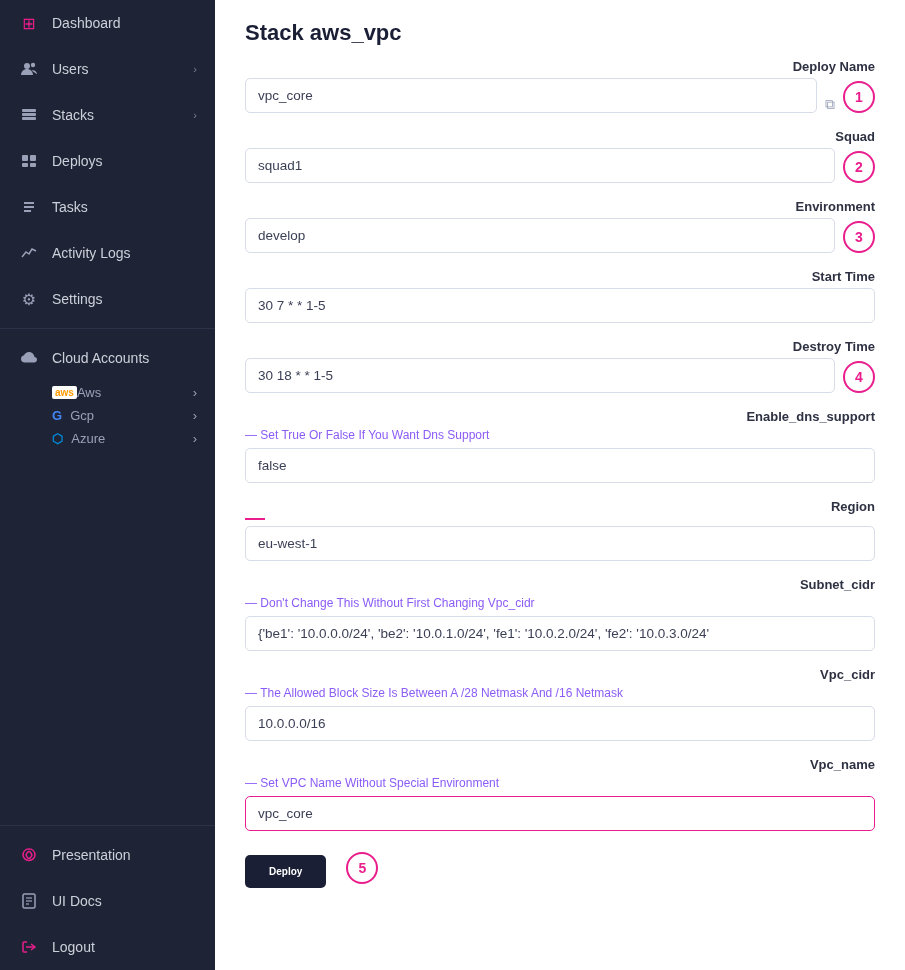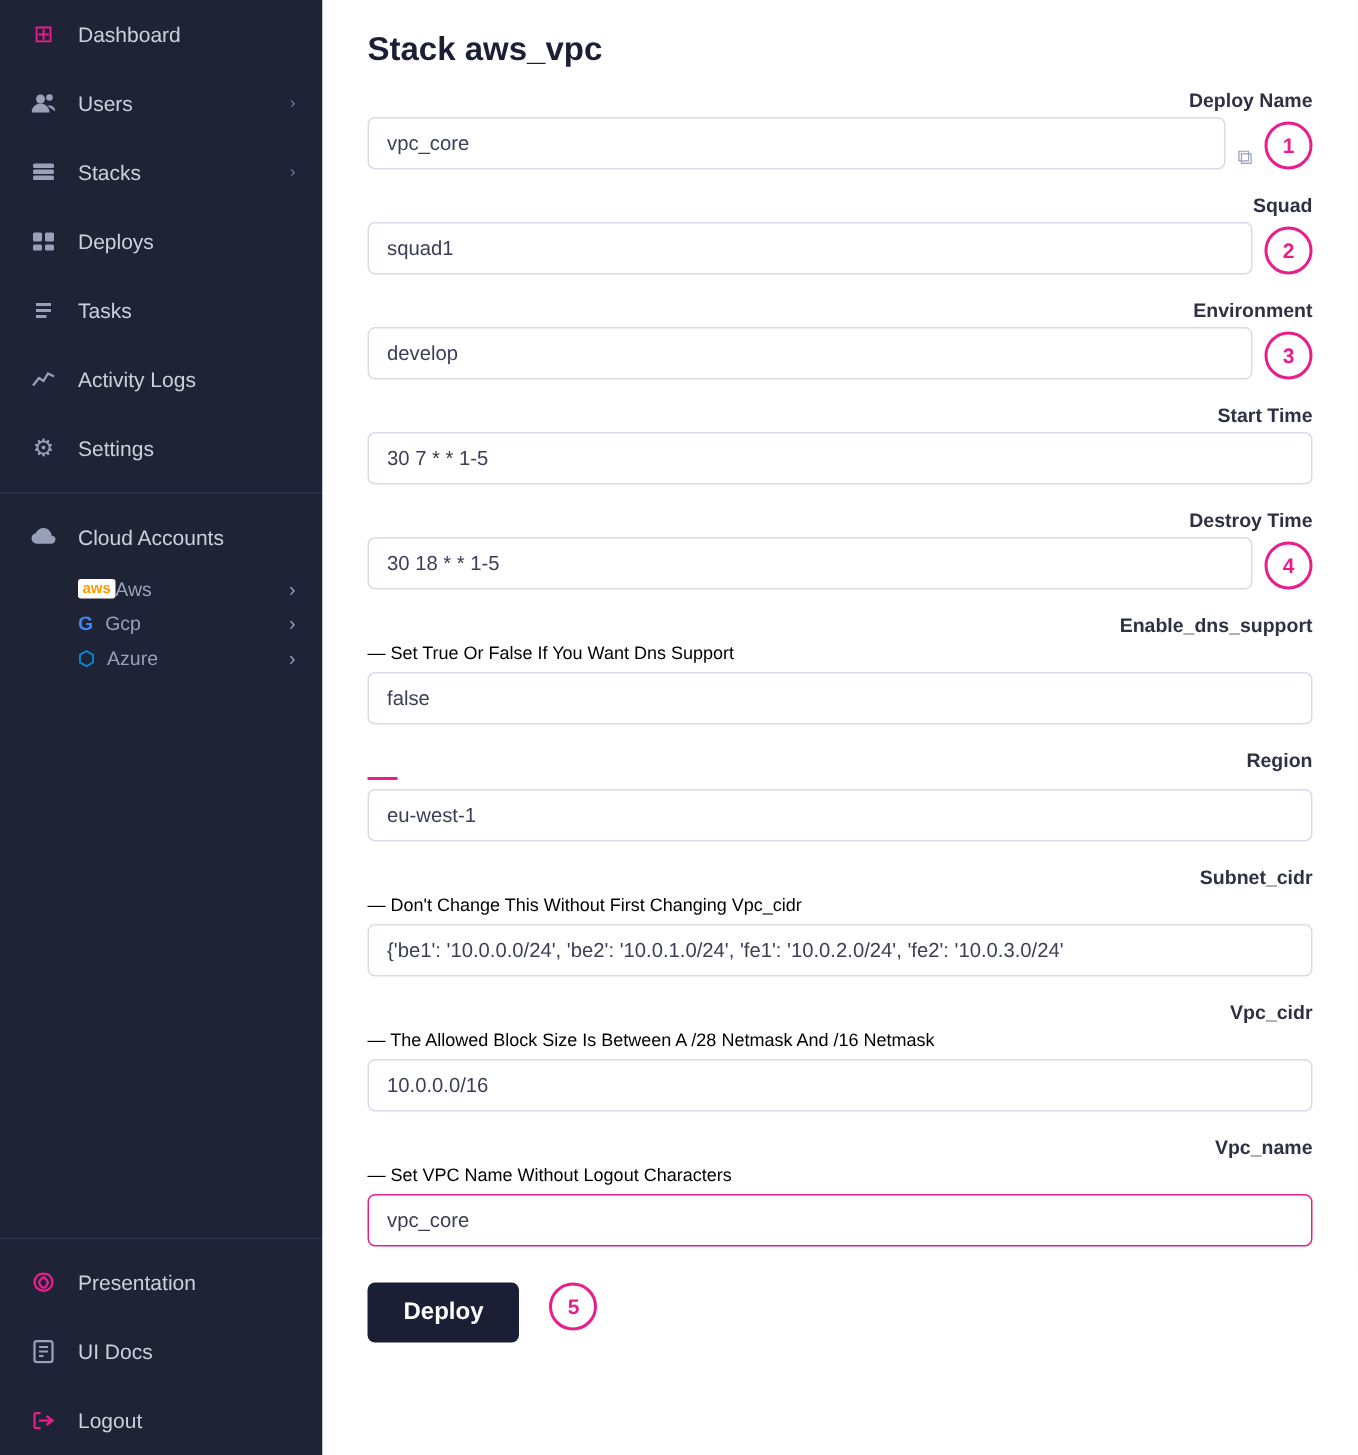--- a/index.html
+++ b/index.html
@@ -80,21 +80,21 @@
     .form-section { margin-bottom: 16px; }
     .field-label {
       font-size: 13px;
       font-weight: 600;
       color: #2d3142;
       margin-bottom: 4px;
       text-align: right;
     }
     .field-hint {
       font-size: 12px;
-      color: #000000;
+      color: #8b5cf6;
       margin-bottom: 6px;
     }
     .field-hint::before { content: '— '; }
 
     .field-row {
       display: flex;
       align-items: flex-end;
       gap: 8px;
     }
     .field-input {
@@ -125,21 +125,21 @@
       justify-content: center;
       flex-shrink: 0;
     }
 
     .deploy-btn {
       background: #1a1f36;
       color: #fff;
       border: none;
       border-radius: 5px;
       padding: 11px 24px;
-      font-size: 16px;
+      font-size: 10px;
       font-weight: 600;
       cursor: pointer;
       margin-top: 8px;
       margin-right: 10px;
     }
 
     .deploy-row {
       display: flex;
       align-items: center;
       gap: 10px;
@@ -354,21 +354,21 @@
   <div class="form-section">
     <div class="field-label">Vpc_cidr</div>
     <div class="field-hint">The Allowed Block Size Is Between A /28 Netmask And /16 Netmask</div>
     <div class="field-row">
       <input class="field-input" type="text" value="10.0.0.0/16" style="">
     </div>
   </div>
 
   <div class="form-section">
     <div class="field-label">Vpc_name</div>
-    <div class="field-hint">Set VPC Name Without Logout Characters</div>
+    <div class="field-hint">Set VPC Name Without Special Environment</div>
     <div class="field-row">
       <input class="field-input active-border" type="text" value="vpc_core" style="">
     </div>
   </div>
 
   <div class="deploy-row">
     <button class="deploy-btn">Deploy</button>
     <div class="step-badge">5</div>
   </div>
 </main>

